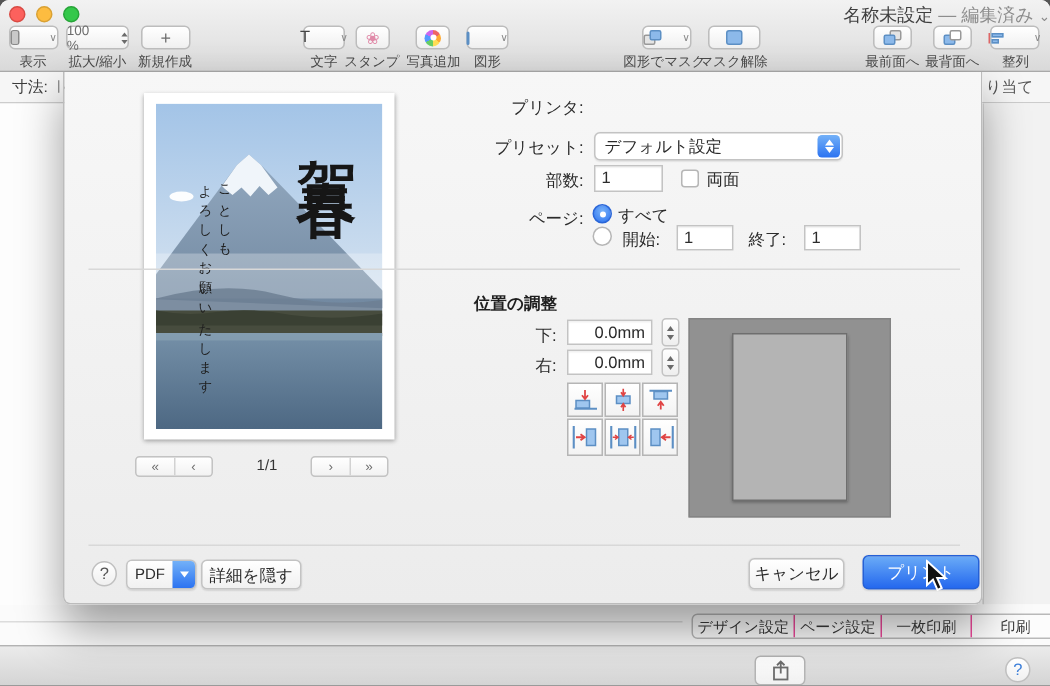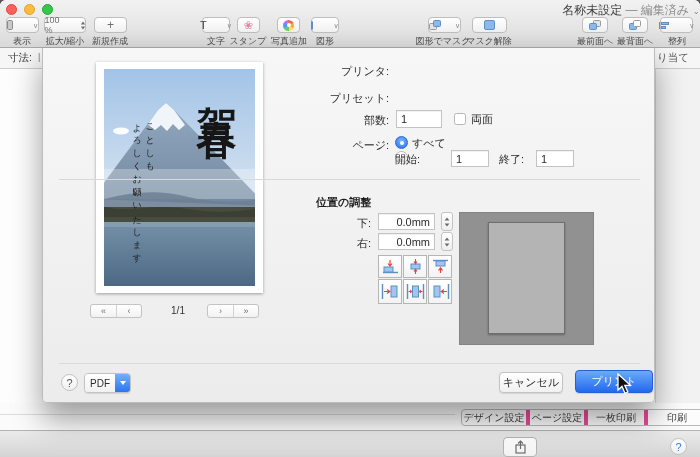--- a/index.html
+++ b/index.html
@@ -40,21 +40,21 @@
   .rulerbar { position:absolute; left:0; top:48px; width:700px; height:21px; background:#f6f6f6;
               border-bottom:1px solid #cccccc; font-size:10.5px; color:#3c3c3c; }
   .canvas { position:absolute; left:0; top:69px; width:700px; height:334px; background:#fdfdfd; }
   .right-panel { position:absolute; left:655px; top:69px; width:45px; height:334px; background:#f2f2f2;
                  border-left:1px solid #d6d6d6; }
   .bottom-strip { position:absolute; left:0; top:403px; width:700px; height:27px; background:#fbfbfb; }
   .strip-line { position:absolute; left:0; top:11px; width:455px; height:1px; background:#dcdcdc; }
   .tabbar { position:absolute; left:461px; top:6px; height:17px; display:flex;
             border:1px solid #b9b9b9; border-radius:4px; background:#fcfcfc; overflow:hidden; }
   .tabbar .seg { height:100%; font-size:10px; color:#3a3a3a; display:flex; align-items:center;
-                 justify-content:center; border-right:4px solid #ec4899; }
+                 justify-content:center; border-right:1px solid #ec4899; }
   .tabbar .seg:last-child { border-right:none; }
   .bottombar { position:absolute; left:0; top:430px; width:700px; height:27px;
                background:linear-gradient(#ebebeb,#d4d4d4); border-top:1px solid #b3b3b3; }
   .sharebtn { position:absolute; left:503px; top:6px; width:34px; height:20px;
               border:1px solid #b5b5b5; border-radius:4px; background:linear-gradient(#ffffff,#f1f1f1);
               display:flex; align-items:center; justify-content:center; }
   .helpcirc { width:17px; height:17px; border-radius:50%; background:linear-gradient(#ffffff,#f0f0f0);
               border:1px solid #c0c0c0; font-size:11px; color:#555; display:flex; align-items:center;
               justify-content:center; }
 
@@ -279,33 +279,40 @@
     </div>
     <div class="pagecount">1/1</div>
     <div class="navpair" style="left:164px;">
       <div class="nb">›</div>
       <div class="nb">»</div>
     </div>
 
     <div class="lbl" style="top:16px;">プリンタ:</div>
 
     <div class="lbl" style="top:43px;">プリセット:</div>
+    <div class="dropdown" style="left:353px; top:40px; width:166px;">
+      <span>デフォルト設定</span>
+      <span class="dstep">
+          <i class="tri-up"></i>
+          <i class="tri-down"></i>
+        </span>
+    </div>
 
     <div class="lbl" style="top:65px;">部数:</div>
     <div class="field" style="left:353px; top:62px; width:46px; height:18px;">
       <span>1</span>
     </div>
     <div class="checkbox" style="left:411px; top:65px;"></div>
     <div style="position:absolute; left:428px; top:64px;">両面</div>
 
     <div class="lbl" style="top:90px;">ページ:</div>
     <div class="radio sel" style="left:352px; top:88px;"></div>
     <div style="position:absolute; left:369px; top:88px;">すべて</div>
     <div class="radio" style="left:352px; top:103px;"></div>
-    <div style="position:absolute; left:352px; top:104px;">開始:</div>
+    <div style="position:absolute; left:372px; top:104px;">開始:</div>
     <div class="field" style="left:408px; top:102px; width:38px; height:17px;">
       <span>1</span>
     </div>
     <div style="position:absolute; left:456px; top:104px;">終了:</div>
     <div class="field" style="left:493px; top:102px; width:38px; height:17px;">
       <span>1</span>
     </div>
 
     <div class="sep" style="top:131px;"></div>
 
@@ -379,20 +386,21 @@
     </div>
 
     <div class="sep" style="top:315px;"></div>
     <div class="helpcirc" style="position:absolute; left:18px; top:326px;">?</div>
     <div class="pdfbtn">
       <span class="pl">PDF</span>
       <span class="pr">
           <i class="tri-down"></i>
         </span>
     </div>
+    <div class="btn" style="left:91px; top:325px; width:67px; height:20px;">詳細を隠す</div>
     <div class="btn" style="left:456px; top:324px; width:64px; height:21px;">キャンセル</div>
     <div class="btn primary" style="left:532px; top:322px; width:78px; height:23px;">プリント</div>
   </div>
 
   <svg class="cursor" viewBox="0 0 17 22">
     <path d="M2 1 L2 17 L6 13.4 L9 20.3 L11.8 19 L8.8 12.3 L14.4 12.3 Z" fill="#111" stroke="#fff" stroke-width="1.3"></path>
   </svg>
 
 </div>
 

